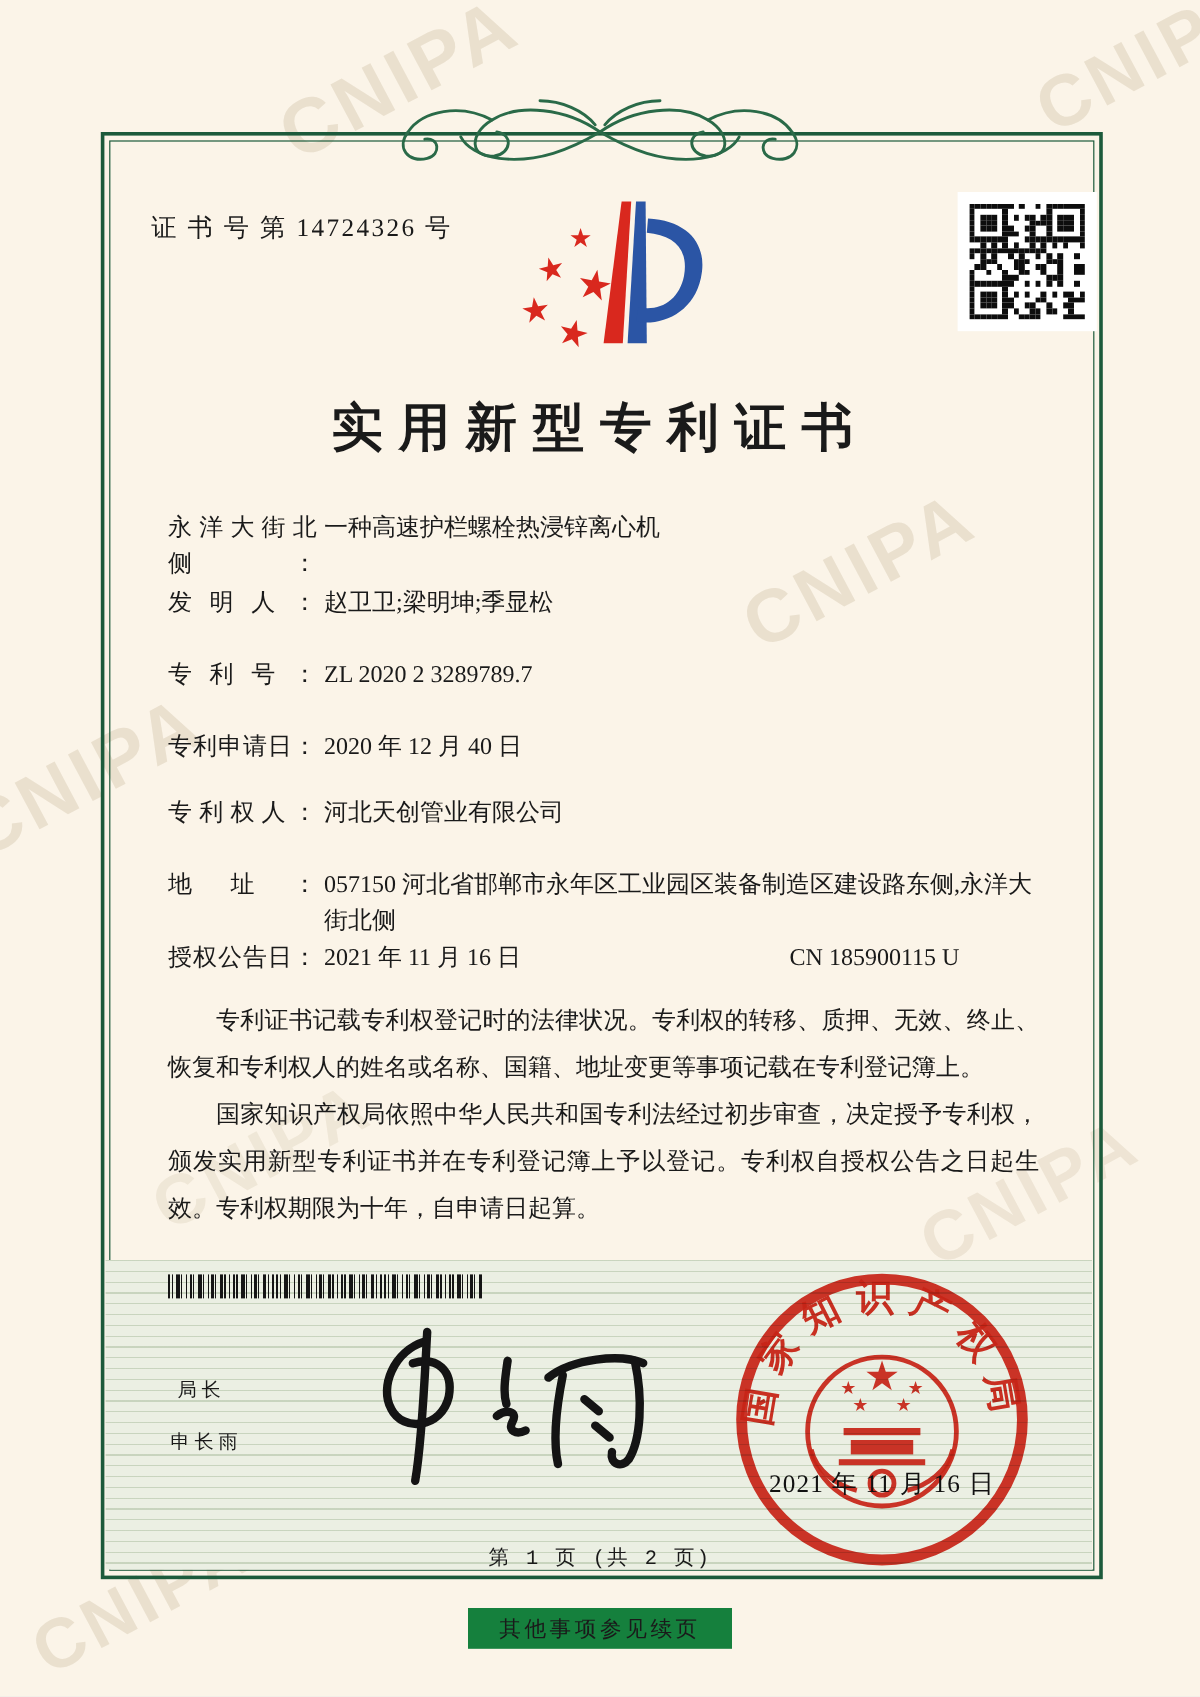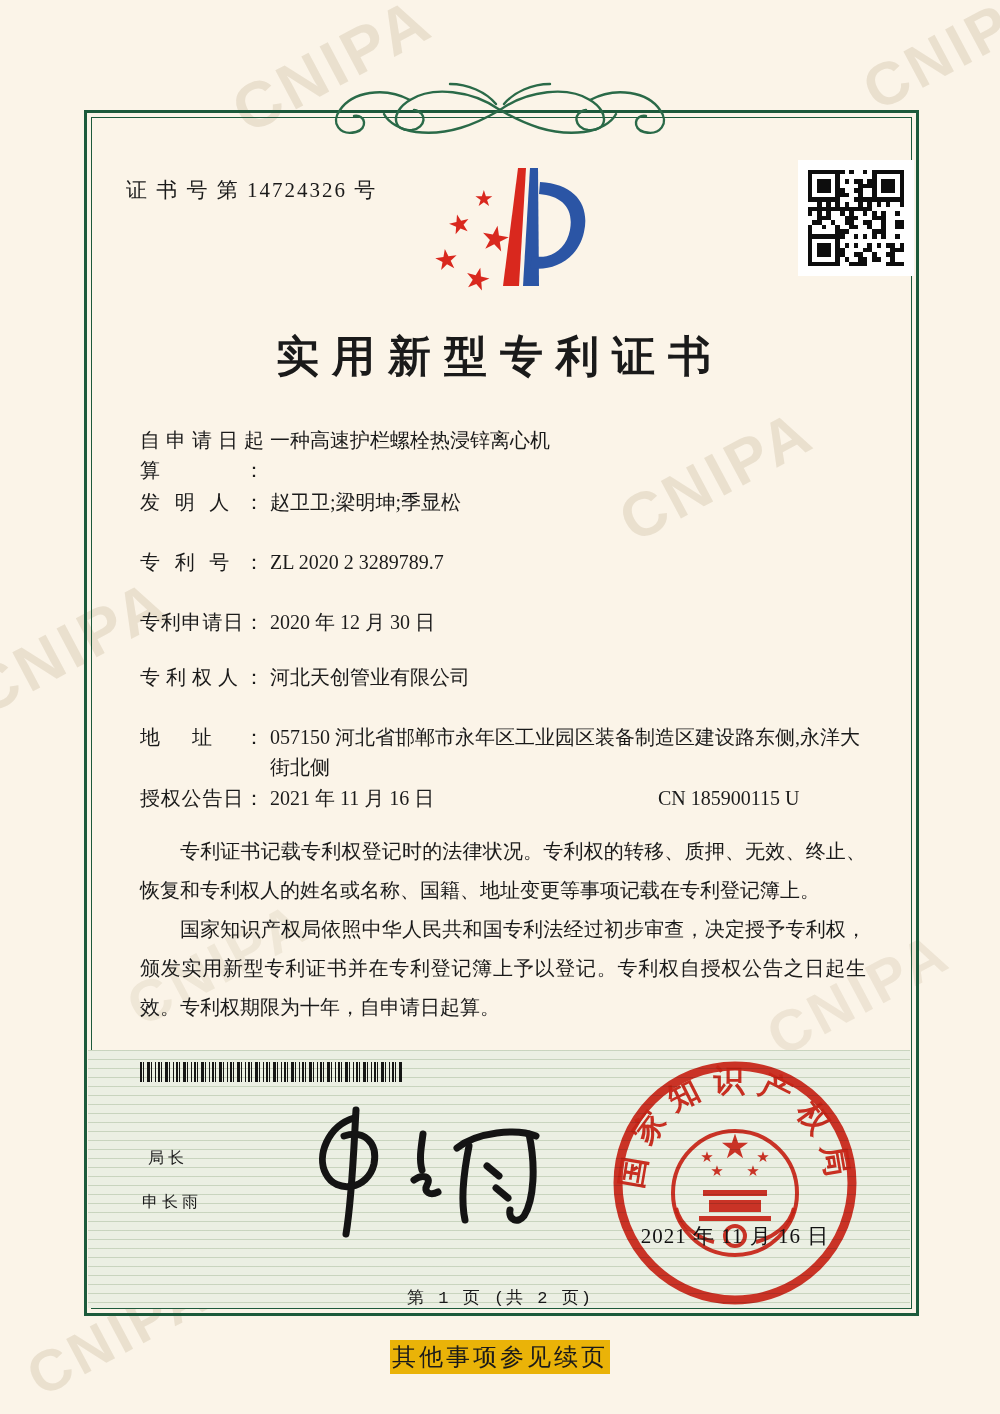--- a/index.html
+++ b/index.html
@@ -48,22 +48,22 @@
      background:repeating-linear-gradient(90deg,#151515 0 2px,rgba(0,0,0,0) 2px 3px,#151515 3px 4px,
      rgba(0,0,0,0) 4px 7px,#151515 7px 10px,rgba(0,0,0,0) 10px 11px,#151515 11px 12px,
      rgba(0,0,0,0) 12px 15px,#151515 15px 16px,rgba(0,0,0,0) 16px 18px);}
   .commissioner{position:absolute;left:148px;top:1148px;font-size:16px;letter-spacing:4px;}
   .commissioner-name{position:absolute;left:142px;top:1192px;font-size:16px;letter-spacing:4px;}
   .signature{position:absolute;left:282px;top:1104px;}
   .seal{position:absolute;left:610px;top:1058px;mix-blend-mode:multiply;}
   .sealdate{position:absolute;left:620px;top:1222px;width:230px;text-align:center;font-size:21px;
             letter-spacing:1px;color:#111;}
   .pageinfo{position:absolute;left:0;top:1286px;width:100%;text-align:center;font-size:17px;letter-spacing:2px;font-family:Liberation Mono, monospace;}
-  .contnote{position:absolute;left:390px;top:1340px;width:220px;height:34px;background:#eab308;
-            display:flex;align-items:center;justify-content:center;font-size:24px;letter-spacing:3px;}
+  .contnote{position:absolute;left:390px;top:1340px;width:220px;height:34px;background:#15803d;
+            display:flex;align-items:center;justify-content:center;font-size:18px;letter-spacing:3px;}
 </style>
 </head>
 <body>
 
 <div class="page">
 
   <span class="wm wm1">CNIPA</span>
   <span class="wm wm2">CNIPA</span>
   <span class="wm wm3">CNIPA</span>
   <span class="wm wm4">CNIPA</span>
@@ -566,34 +566,34 @@
         <i class="on"></i>
         <i class="on"></i>
         <i class="on"></i>
         <i class="on"></i>
       </div>
   </div>
 
   <div class="title">实用新型专利证书</div>
 
   <div class="row r1">
-    <span class="lbl">自申请日起算：</span>
+    <span class="lbl">永洋大街北侧：</span>
     <span class="val">一种高速护栏螺栓热浸锌离心机</span>
   </div>
   <div class="row r2">
     <span class="lbl">发明人：</span>
     <span class="val">赵卫卫;梁明坤;季显松</span>
   </div>
   <div class="row r3">
     <span class="lbl">专利号：</span>
     <span class="val">ZL 2020 2 3289789.7</span>
   </div>
   <div class="row r4">
     <span class="lbl">专利申请日：</span>
-    <span class="val">2020 年 12 月 30 日</span>
+    <span class="val">2020 年 12 月 40 日</span>
   </div>
   <div class="row r5">
     <span class="lbl">专利权人：</span>
     <span class="val">河北天创管业有限公司</span>
   </div>
   <div class="row r6">
     <span class="lbl">地址：</span>
     <span class="val" style="max-width:600px;">057150 河北省邯郸市永年区工业园区装备制造区建设路东侧,永洋大街北侧</span>
   </div>
   <div class="row r7">

